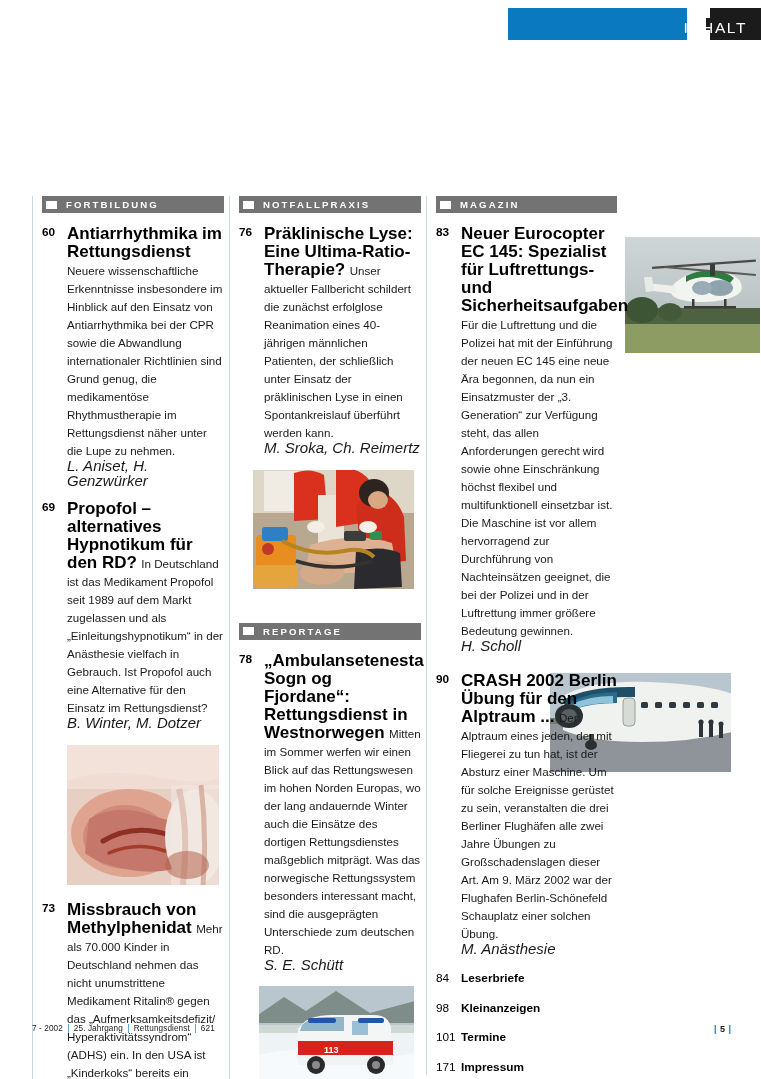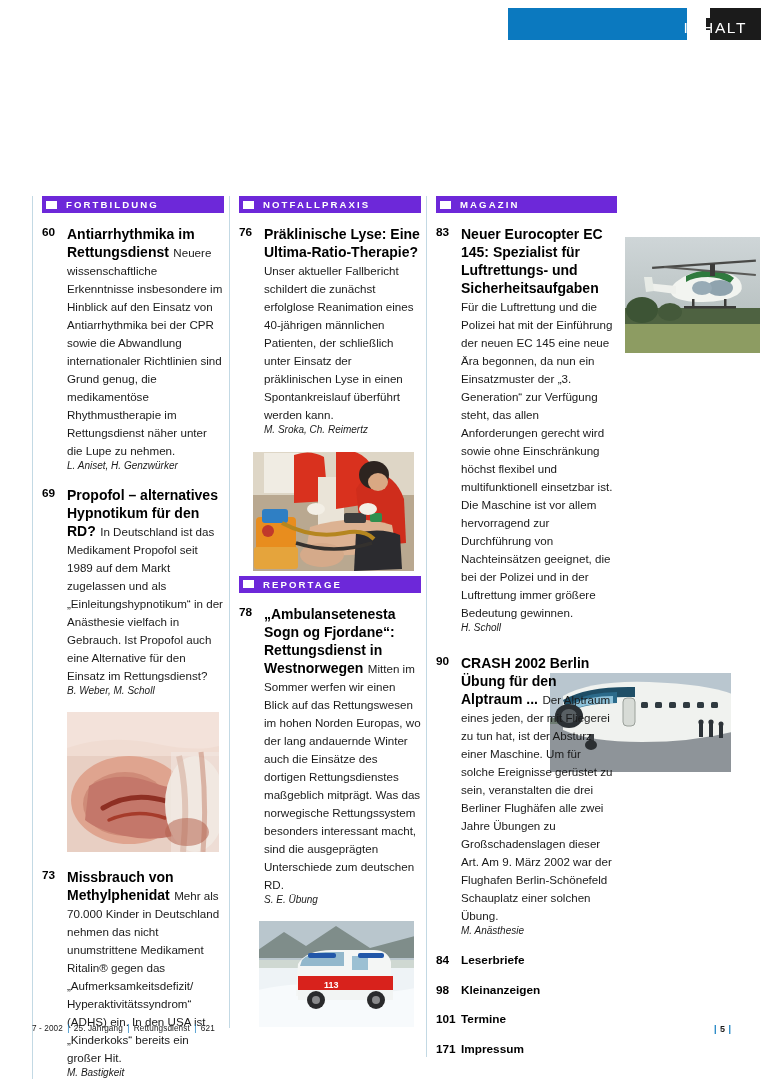--- a/index.html
+++ b/index.html
@@ -92,21 +92,21 @@
     box-sizing: content-box;
   }
   .col-1 { left: 0px; }
   .col-2 { left: 197px; }
   .col-3 { left: 394px; width: 186px; }
 
   
   .section-head {
     position: relative;
     height: 17px;
-    background: #6d28d9;
+    background: #737373;
     margin-left: 5px;
     display: flex;
     align-items: center;
   }
   .section-square {
     width: 11px;
     height: 8px;
     background: #ffffff;
     margin-left: 4px;
     margin-right: 9px;
@@ -131,53 +131,53 @@
     position: absolute;
     left: 0;
     top: 0;
     width: 22px;
     font-size: 11.8px;
     font-weight: 700;
     color: #000000;
     line-height: 14.6px;
   }
   .entry-title {
-    font-size: 14px;
+    font-size: 17px;
     font-weight: 700;
     color: #000000;
     line-height: 14.6px;
     display: inline;
   }
   .entry-desc {
     font-size: 11.6px;
     font-weight: 400;
     color: #1a1a1a;
     line-height: 14.6px;
     display: inline;
   }
   .entry-author {
-    font-size: 10px;
+    font-size: 15px;
     font-style: italic;
     color: #1a1a1a;
     line-height: 14.6px;
     display: block;
   }
 
   
   .index-item {
     margin-left: 5px;
     margin-top: 15px;
     position: relative;
     padding-left: 25px;
     font-size: 11.8px;
     font-weight: 700;
     line-height: 14.6px;
     color: #000;
   }
-  .index-item .entry-num { font-weight: 700; }
+  .index-item .entry-num { font-weight: 400; }
 
   
   .photo {
     margin-left: 30px;
     margin-top: 12px;
     position: relative;
     overflow: hidden;
     background: #0ea5e9;
   }
 
@@ -331,21 +331,21 @@
       <span class="entry-num">60</span>
       <span class="entry-title">Antiarrhythmika im Rettungsdienst</span>
       <span class="entry-desc">Neuere wissenschaftliche Erkenntnisse insbesondere im Hinblick auf den Einsatz von Antiarrhythmika bei der CPR sowie die Abwandlung internationaler Richtlinien sind Grund genug, die medikamentöse Rhythmustherapie im Rettungsdienst näher unter die Lupe zu nehmen.</span>
       <span class="entry-author">L. Aniset, H. Genzwürker</span>
     </div>
 
     <div class="entry">
       <span class="entry-num">69</span>
       <span class="entry-title">Propofol – alternatives Hypnotikum für den RD?</span>
       <span class="entry-desc">In Deutschland ist das Medikament Propofol seit 1989 auf dem Markt zugelassen und als „Einleitungshypnotikum“ in der Anästhesie vielfach in Gebrauch. Ist Propofol  auch eine Alternative für den Einsatz im Rettungsdienst?</span>
-      <span class="entry-author">B. Weber, M. Scholl</span>
+      <span class="entry-author">B. Winter, M. Dotzer</span>
     </div>
 
     <div class="photo" style="width:152px;height:140px;margin-left:30px;margin-top:14px;">
       <svg width="152" height="140" viewBox="0 0 152 140">
         <rect x="0" y="0" width="152" height="140" fill="#e8cfc3"></rect>
         <rect x="0" y="0" width="152" height="44" fill="#f0dcd2"></rect>
         <path d="M0 36 q40 -14 90 -4 q40 8 62 2 l0 -34 l-152 0z" fill="#f3e2da"></path>
         <ellipse cx="62" cy="88" rx="58" ry="44" fill="#dfa48f"></ellipse>
         <ellipse cx="58" cy="92" rx="42" ry="32" fill="#cf8b78"></ellipse>
         <path d="M22 74 q28 -16 62 -4 q26 10 40 2 l6 44 q-34 16 -72 8 q-28 -6 -40 -16z" fill="#c4776a"></path>
@@ -410,30 +410,30 @@
         <path d="M44 92 q38 12 76 0" stroke="#34312e" stroke-width="3.5" fill="none"></path>
         <rect x="92" y="62" width="22" height="10" rx="2" fill="#3c3c3c"></rect>
         <rect x="118" y="62" width="12" height="9" rx="2" fill="#2f8f4e"></rect>
 
         <ellipse cx="64" cy="58" rx="9" ry="6" fill="#f3efe6"></ellipse>
         <ellipse cx="116" cy="58" rx="9" ry="6" fill="#f3efe6"></ellipse>
         <rect x="0" y="0" width="163" height="121" fill="none" stroke="#ffffff" stroke-width="2"></rect>
       </svg>
     </div>
 
-    <div class="section-head" style="margin-top:4px;">
+    <div class="section-head" style="margin-top:33px;">
       <span class="section-square"></span>
       <span class="section-label">REPORTAGE</span>
     </div>
 
     <div class="entry">
       <span class="entry-num">78</span>
       <span class="entry-title">„Ambulansetenesta Sogn og Fjordane“: Rettungsdienst in Westnorwegen</span>
       <span class="entry-desc">Mitten im Sommer werfen wir einen Blick auf das Rettungswesen im hohen Norden Europas, wo der lang andauernde Winter auch die Einsätze des dortigen Rettungsdienstes maßgeblich mitprägt. Was das norwegische Rettungssystem besonders interessant macht, sind die ausgeprägten Unterschiede zum deutschen RD.</span>
-      <span class="entry-author">S. E. Übung</span>
+      <span class="entry-author">S. E. Schütt</span>
     </div>
 
     <div class="photo" style="width:157px;height:108px;margin-left:24px;margin-top:13px;">
       <svg width="157" height="108" viewBox="0 0 157 108">
         <rect x="0" y="0" width="157" height="108" fill="#e8eef2"></rect>
         <rect x="0" y="0" width="157" height="40" fill="#b9c6cd"></rect>
         <path d="M0 30 l26 -18 l22 14 l30 -20 l34 22 l45 -12 l0 22 l-157 0z" fill="#7f8d8a"></path>
         <path d="M0 40 l157 0 l0 10 l-157 0z" fill="#cfd8d2"></path>
         <rect x="0" y="48" width="157" height="60" fill="#eef3f6"></rect>
         <path d="M0 70 q40 -10 80 -2 q40 8 77 0 l0 40 l-157 0z" fill="#f7fafc"></path>

